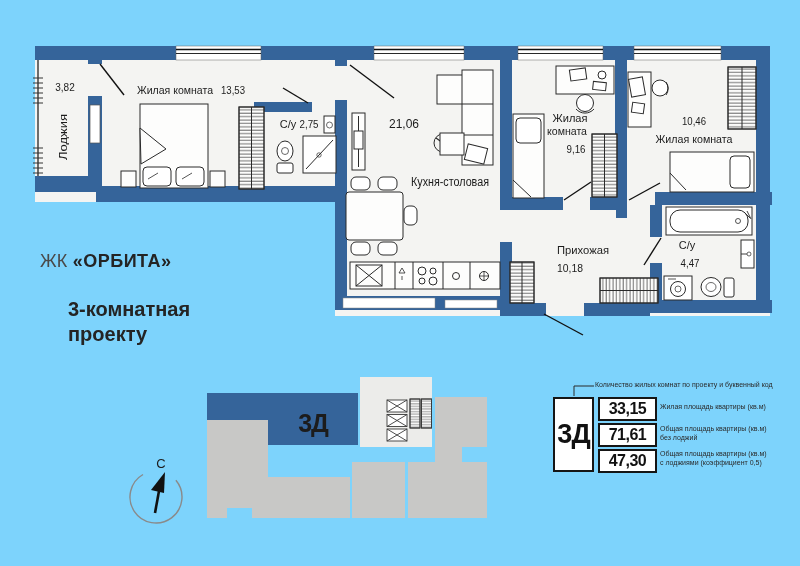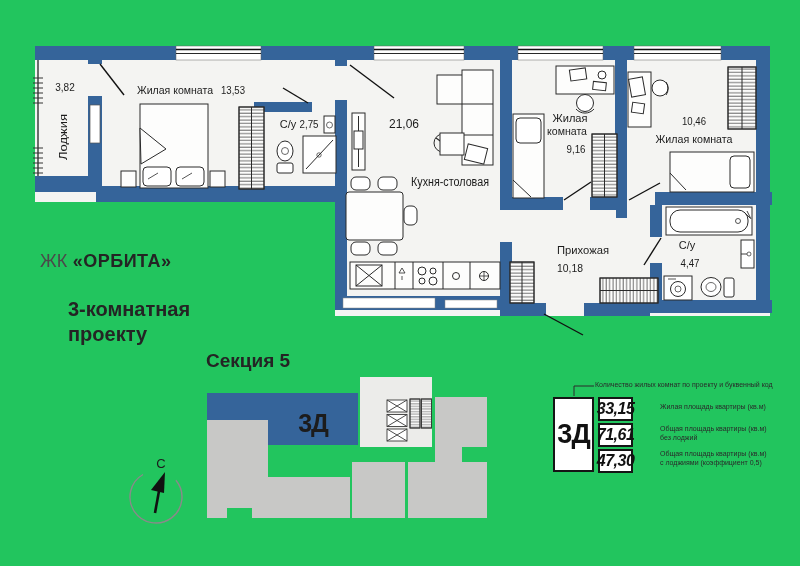--- a/index.html
+++ b/index.html
@@ -1,29 +1,29 @@
 <!DOCTYPE html>
 <html><head>
 <meta charset="utf-8">
 <style>
   html,body{margin:0;padding:0;background:#ffffff;}
-  #page{position:relative;width:800px;height:566px;background:#22c55e;overflow:hidden;
+  #page{position:relative;width:800px;height:566px;background:#7dd3fc;overflow:hidden;
         font-family:"Liberation Sans",sans-serif;color:#242424;}
   #plan-svg{position:absolute;left:0;top:0;}
   .abs{position:absolute;}
   .wk-line{left:40px;top:251px;font-size:18px;letter-spacing:.2px;color:#4a4a4a;font-weight:400;text-align:right;}
   .wk-line b{color:#242424;font-weight:700;letter-spacing:.5px;}
   .apt-title{left:40px;top:297px;font-size:20px;line-height:25px;font-weight:700;color:#242424;margin-left:28px;}
   .section-title{left:206px;top:350px;font-size:19px;font-weight:700;color:#242424;}
   
   .legend-note{left:595px;top:381px;font-size:7px;color:#2a2a2a;white-space:nowrap;}
   .cell{position:absolute;box-sizing:border-box;border:2px solid #151515;background:#fff;
         display:flex;align-items:center;justify-content:center;}
   .cell-code{left:553px;top:397px;width:41px;height:75px;font-size:27px;font-weight:700;letter-spacing:-1px;color:#111;}
-  .cell-val{left:598px;top:397px;width:35px;height:24px;font-size:16px;font-weight:700;letter-spacing:-.5px;color:#111;font-style:italic;}
+  .cell-val{left:598px;top:397px;width:59px;height:24px;font-size:16px;font-weight:700;letter-spacing:-.5px;color:#111;}
   .cell-val.v2{top:423px;}
   .cell-val.v3{top:449px;}
   .desc{position:absolute;left:660px;font-size:7px;line-height:8.5px;color:#2a2a2a;white-space:nowrap;}
   svg text{font-family:"Liberation Sans",sans-serif;fill:#1c1c1c;}
 </style>
 </head>
 <body>
 
 <div id="page">
 
@@ -363,21 +363,20 @@
   <path d="M594 386 L574 386 L574 396" fill="none" stroke="#2a2a2a" stroke-width="1"></path>
 </svg>
 
 <div class="abs wk-line"><span>ЖК</span> <b>«ОРБИТА»</b></div>
 
 <div class="abs apt-title">
   <div>3-комнатная</div>
   <div>проекту</div>
 </div>
 
-<div class="abs section-title">Секция 5</div>
 
 <div class="abs legend-note">Количество жилых комнат по проекту и буквенный код</div>
 
 <div class="cell cell-code">3Д</div>
 <div class="cell cell-val v1">33,15</div>
 <div class="cell cell-val v2">71,61</div>
 <div class="cell cell-val v3">47,30</div>
 
 <div class="desc" style="top:403px;">
   <div>Жилая площадь квартиры (кв.м)</div>

